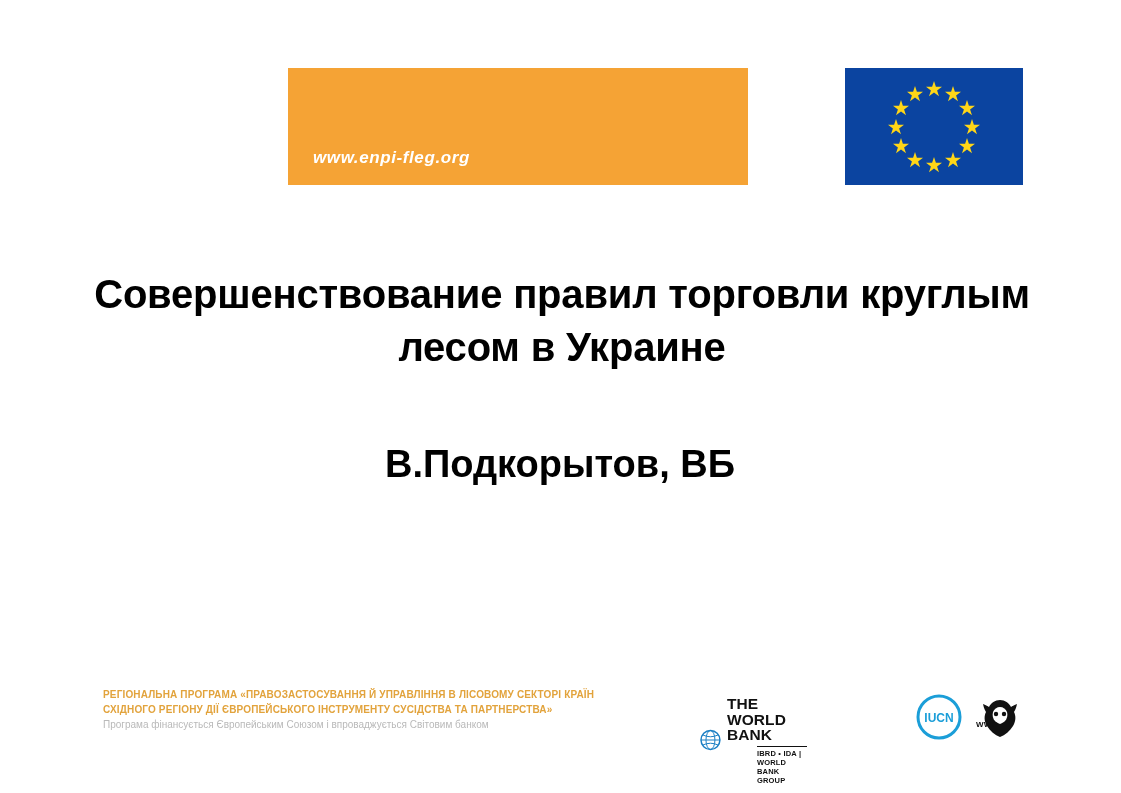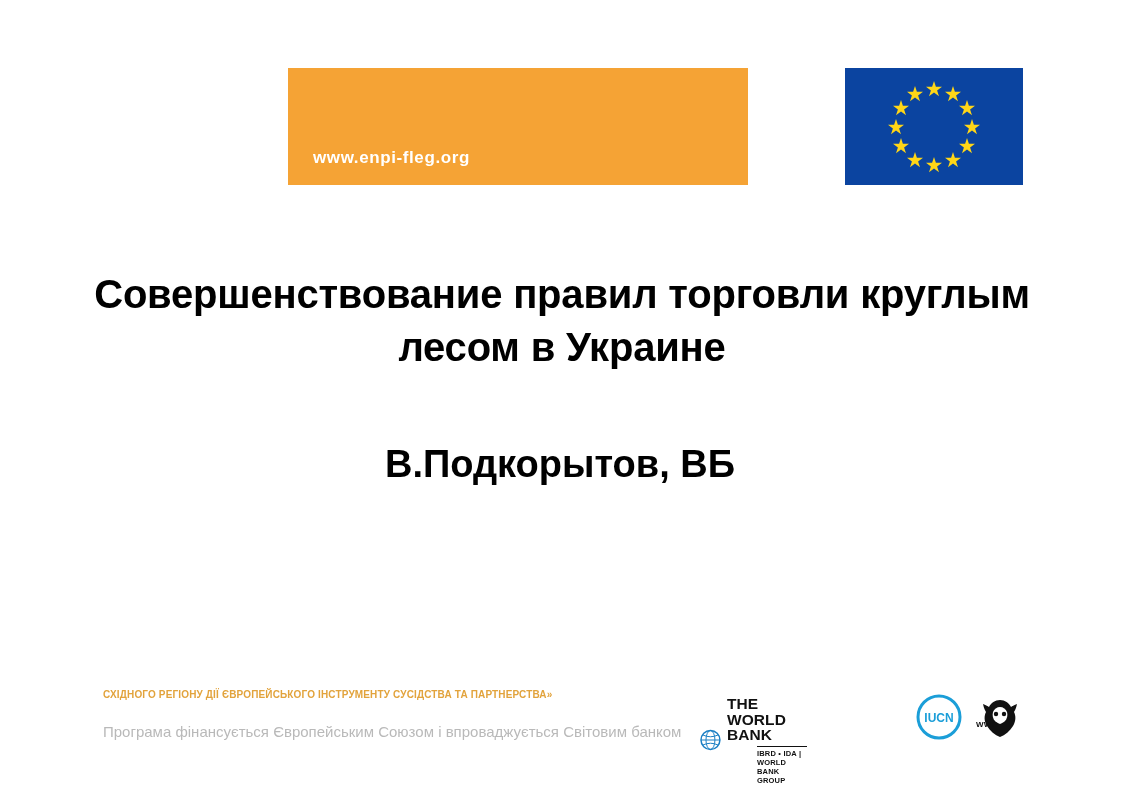--- a/index.html
+++ b/index.html
@@ -33,20 +33,21 @@
   }
   .logo-svg { display: block; }
 
   .orange-band {
     position: absolute;
     left: 190px;
     top: 6px;
     width: 460px;
     height: 117px;
     background: #F5A335;
+    font-style: italic;
   }
   .site-url {
     position: absolute;
     left: 25px;
     bottom: 17px;
     font-size: 17px;
     font-weight: bold;
     color: #ffffff;
     letter-spacing: 0.6px;
     font-family: "Liberation Sans", sans-serif;
@@ -100,23 +101,22 @@
     width: 580px;
   }
   .footer-line1 {
     color: #E2A33C;
     font-size: 10px;
     font-weight: bold;
     line-height: 1.45;
     letter-spacing: 0.15px;
   }
   .footer-line2 {
-    margin-top: 18px;
     color: #B9B9B9;
-    font-size: 15px;
+    font-size: 10px;
     line-height: 1.5;
   }
 
   .footer-logos {
     position: absolute;
     left: 700px;
     top: 12px;
     height: 60px;
   }
 
@@ -205,20 +205,21 @@
   </div>
 </div>
 
 <div class="title">Совершенствование правил торговли круглым лесом в Украине</div>
 <div class="subtitle">В.Подкорытов,  ВБ</div>
 
 <div class="footer">
 
   <div class="footer-text">
     <div class="footer-line1">
+      <div>РЕГІОНАЛЬНА ПРОГРАМА «ПРАВОЗАСТОСУВАННЯ Й УПРАВЛІННЯ В ЛІСОВОМУ СЕКТОРІ КРАЇН</div>
       <div>СХІДНОГО РЕГІОНУ ДІЇ ЄВРОПЕЙСЬКОГО ІНСТРУМЕНТУ СУСІДСТВА ТА ПАРТНЕРСТВА»</div>
     </div>
     <div class="footer-line2">
       <div>Програма фінансується Європейським Союзом і впроваджується Світовим банком</div>
     </div>
   </div>
 
   <div class="footer-logos">
 
     <div class="wb">

